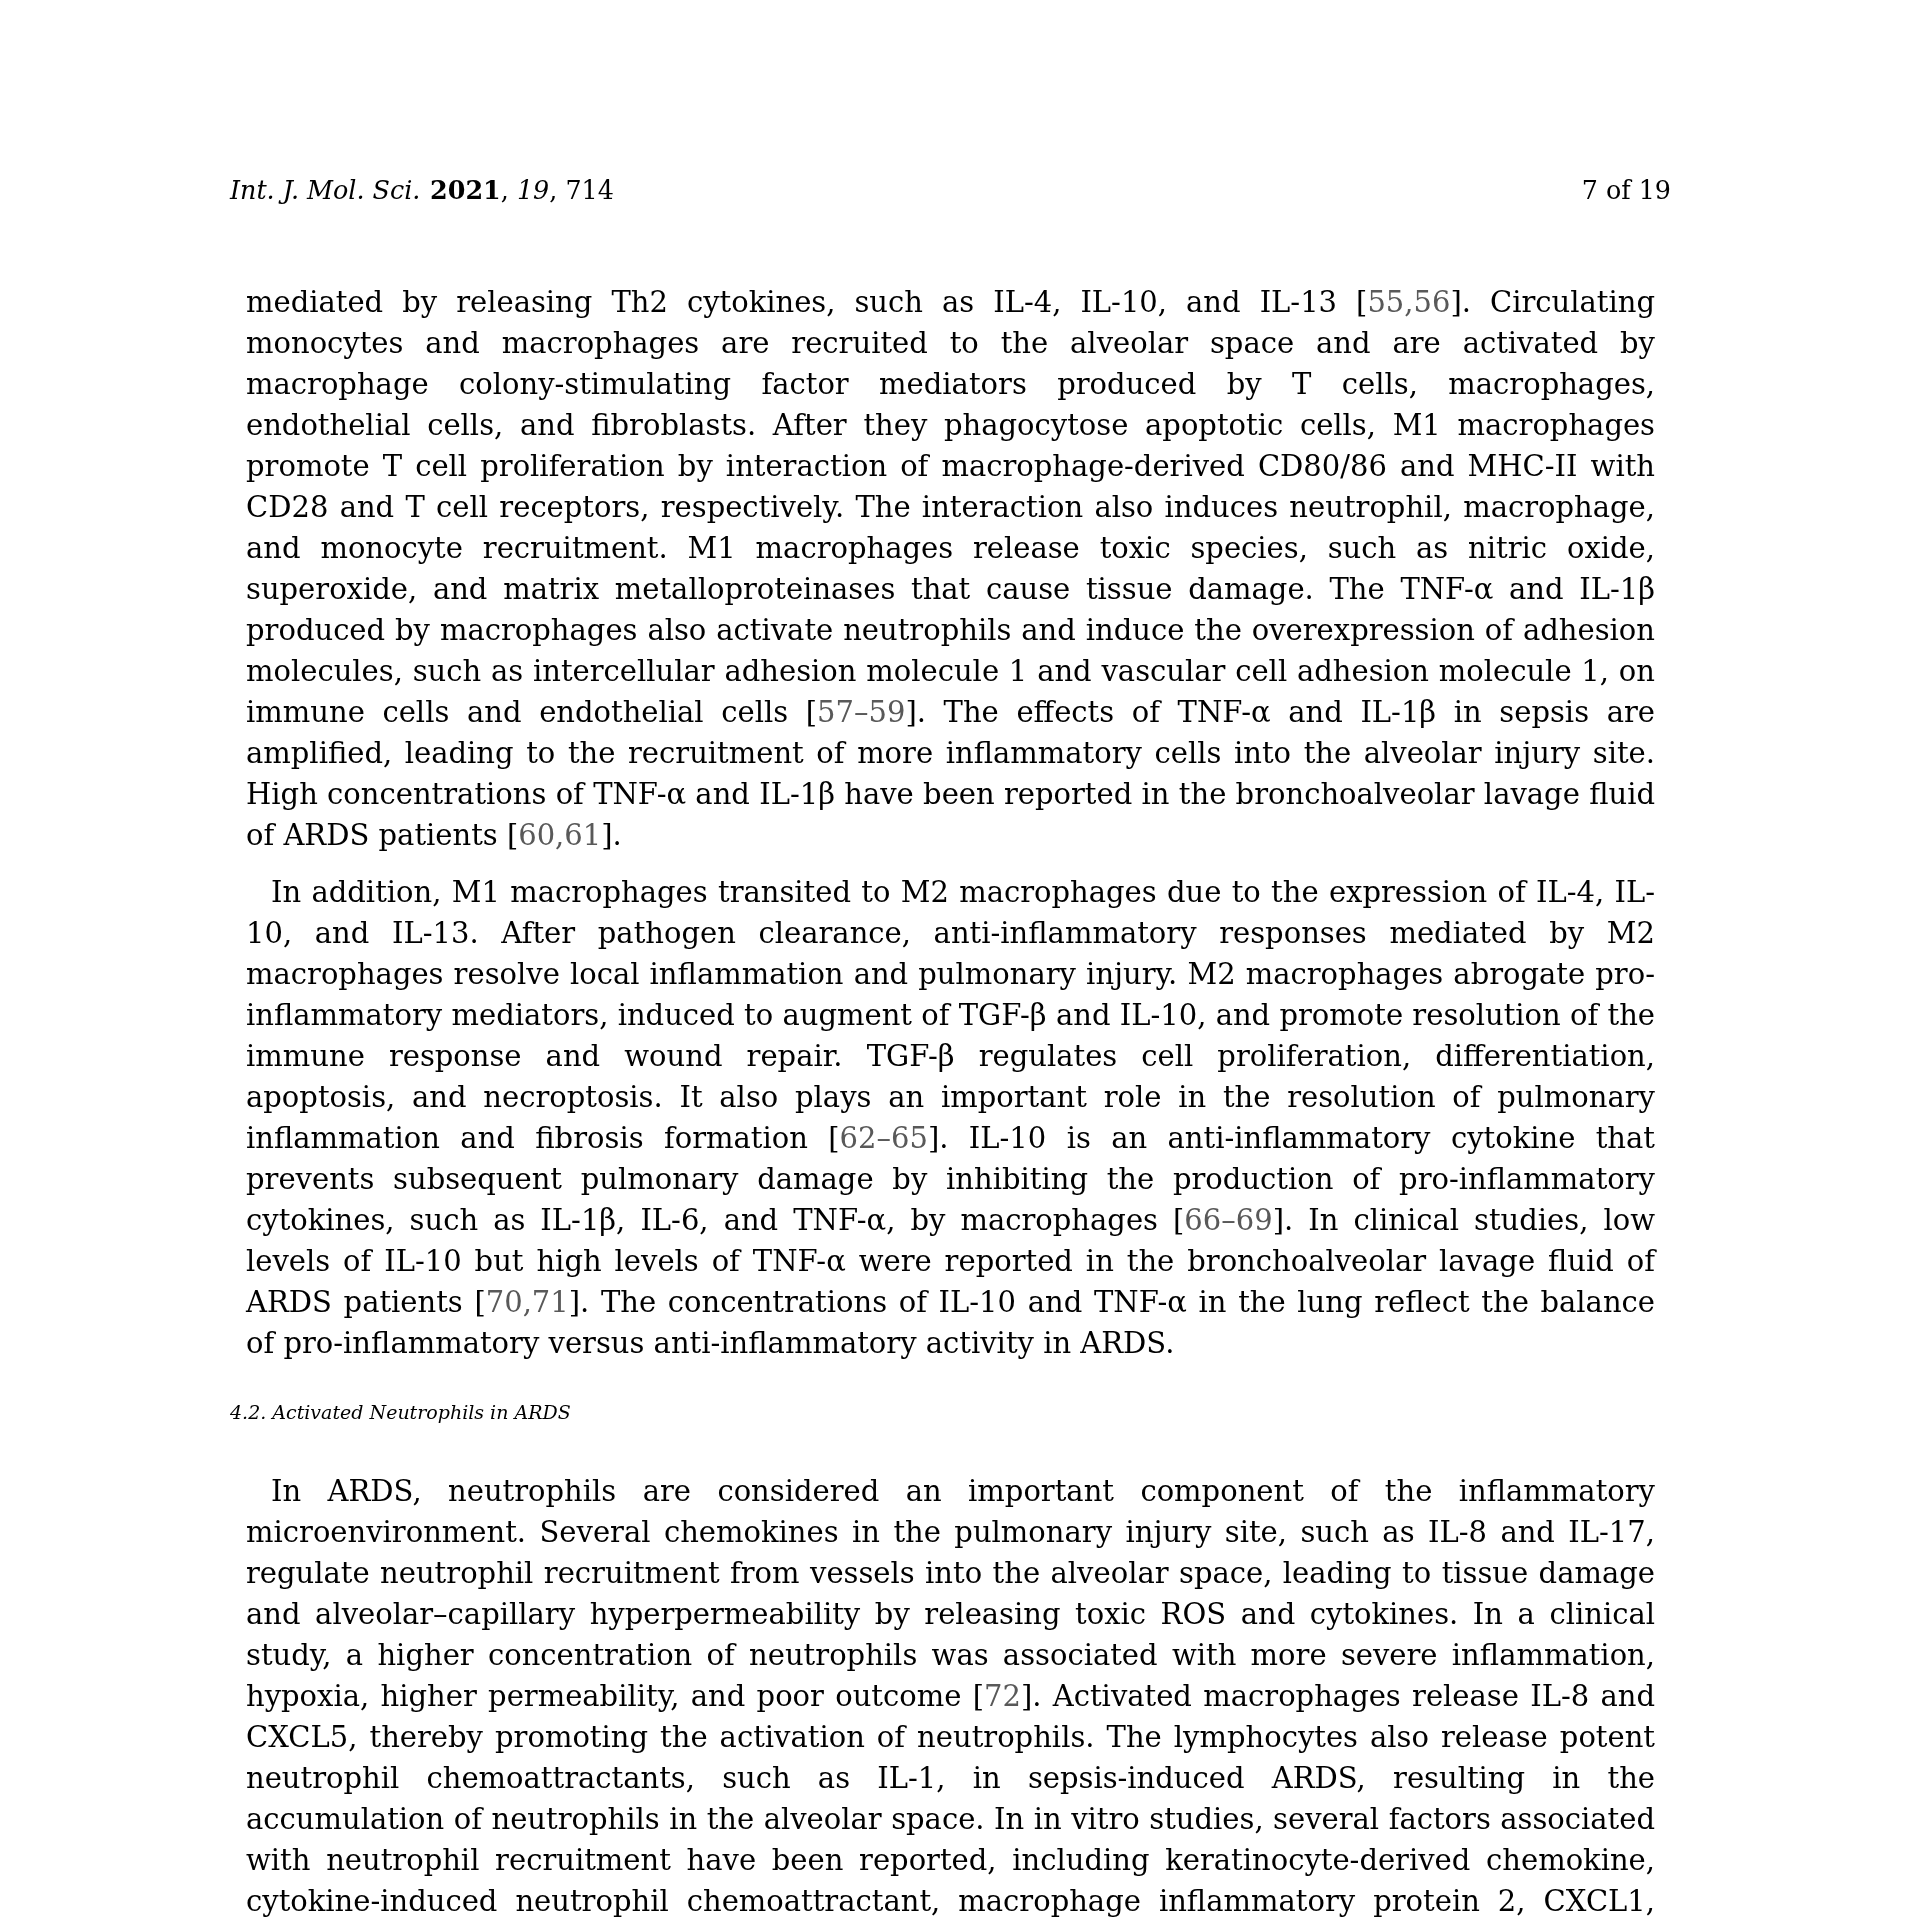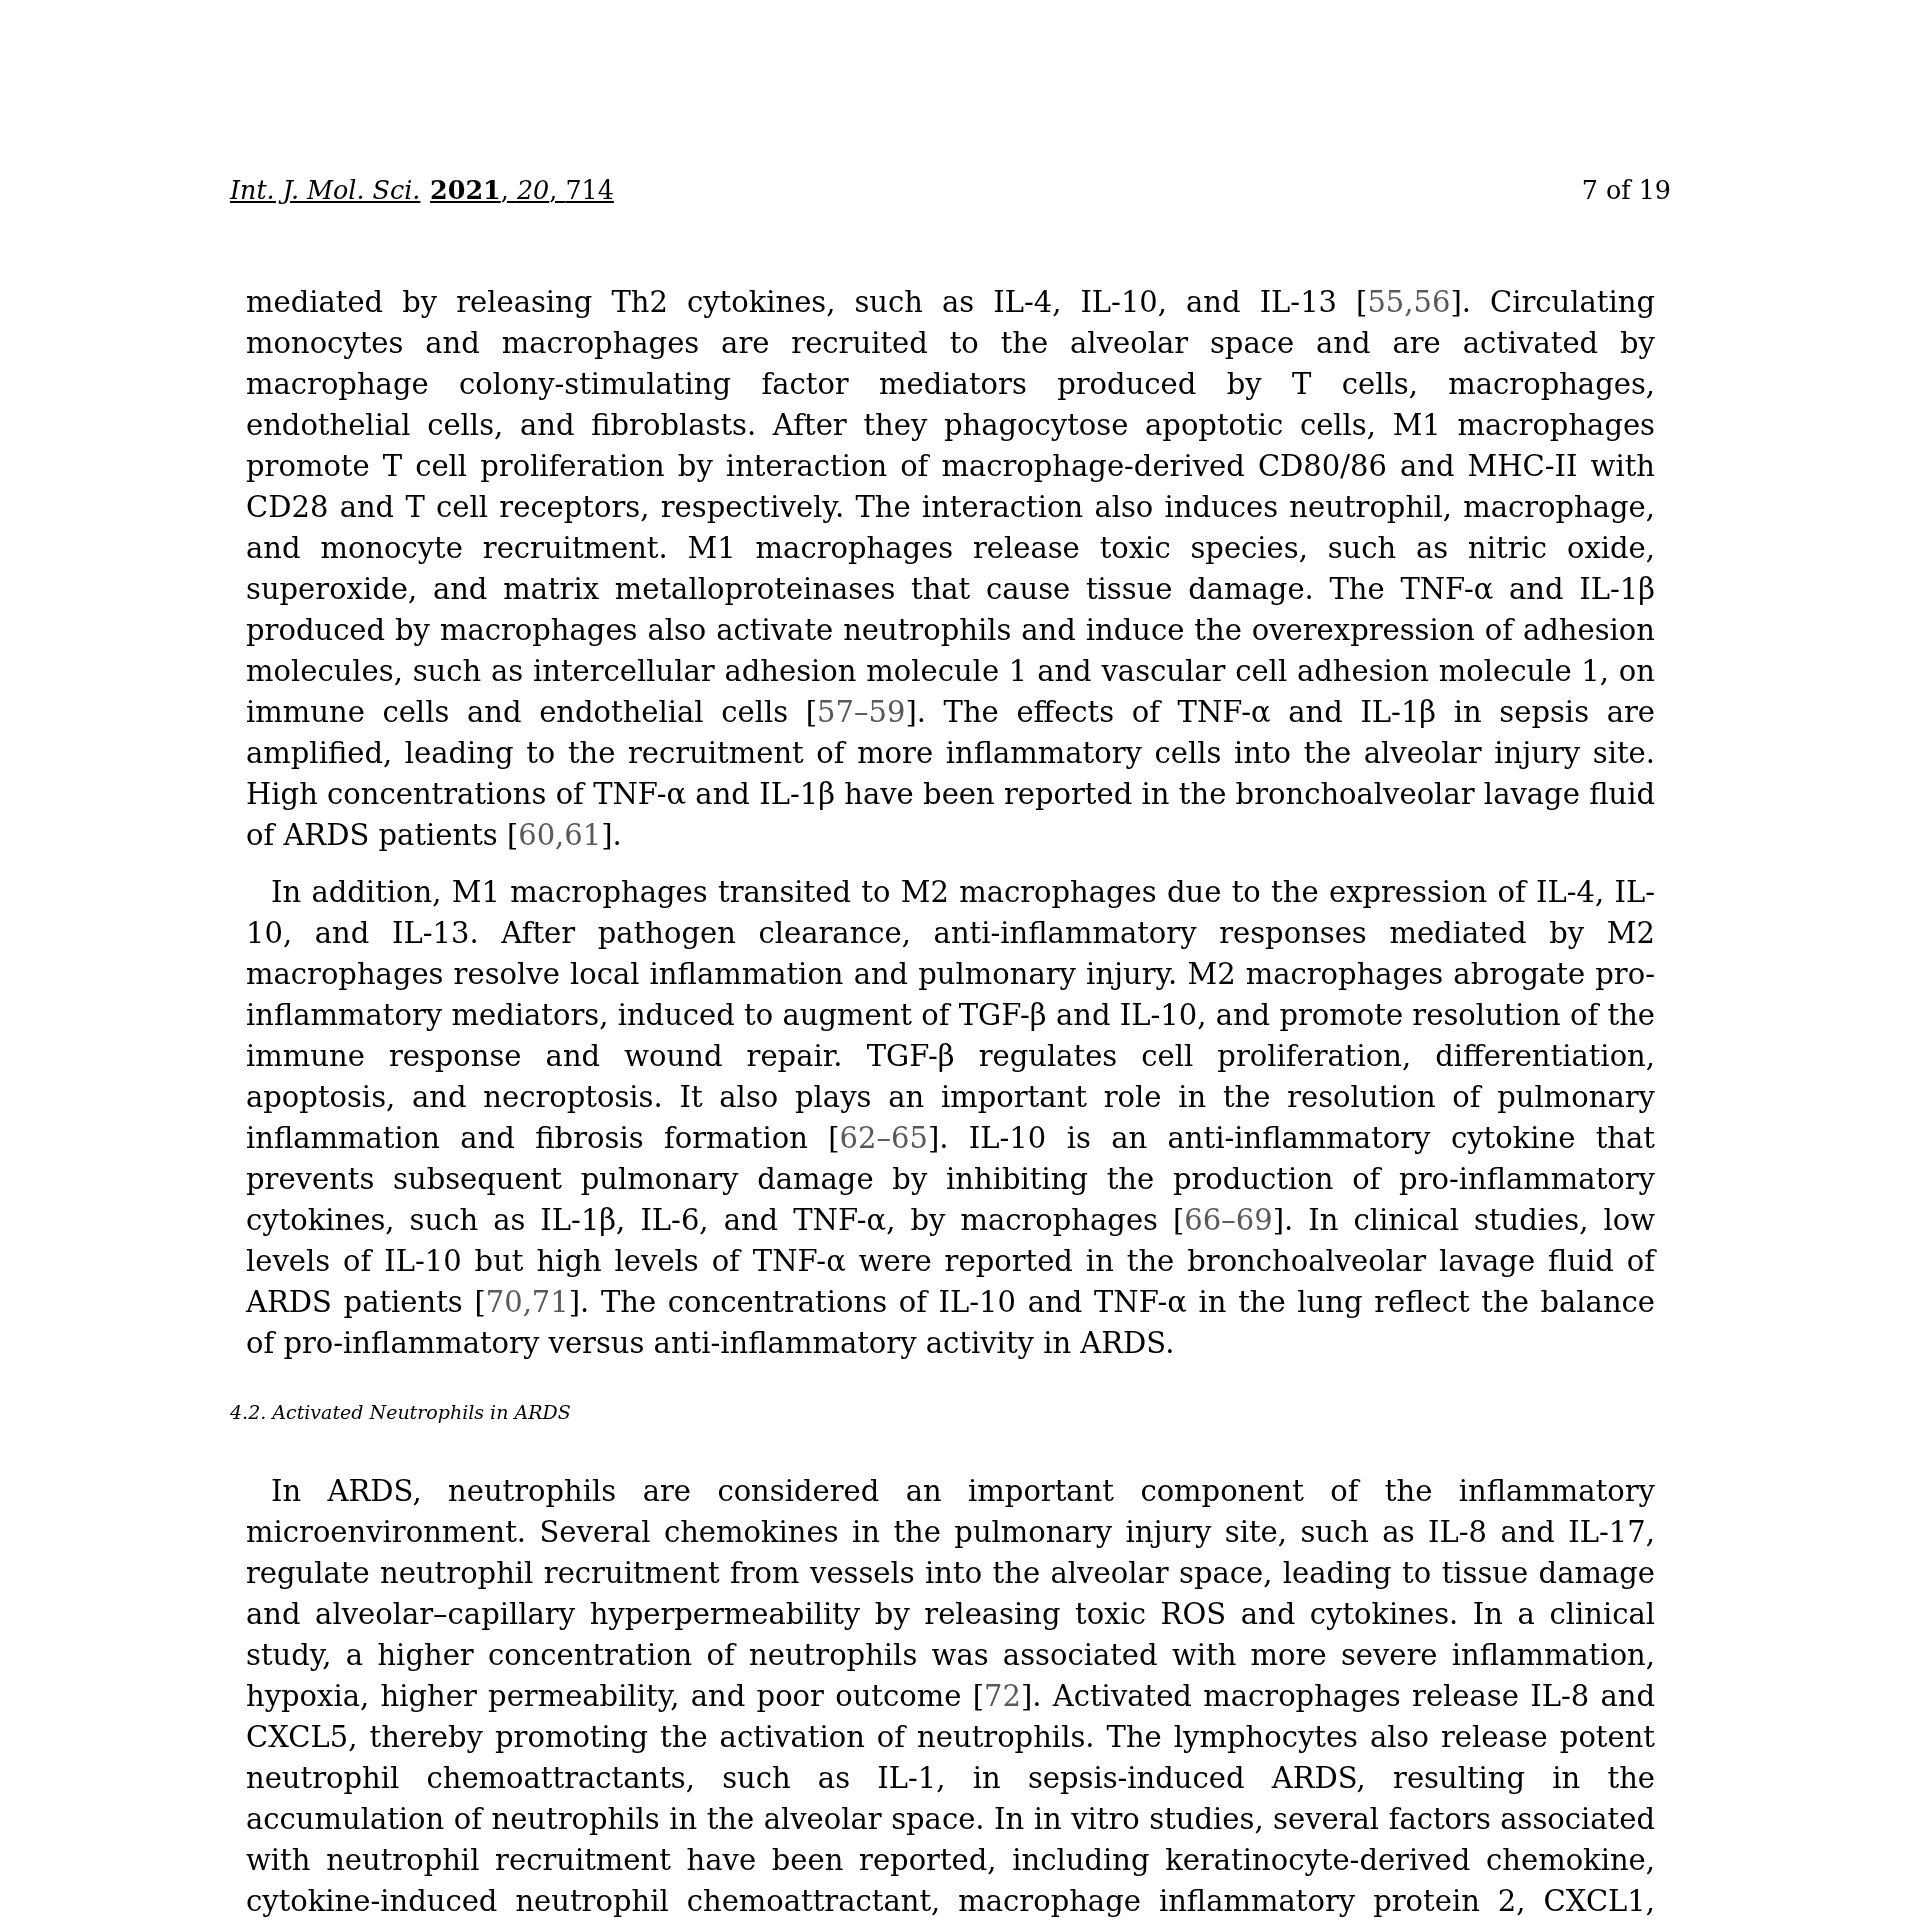--- a/index.html
+++ b/index.html
@@ -25,21 +25,21 @@
   }
   .running-header{
     display:flex;
     justify-content:space-between;
     align-items:baseline;
     font-size:25.4px;
     line-height:32px;
     margin-bottom:76px;
     white-space:nowrap;
   }
-  .running-header .left span{display:inline;text-decoration:underline;}
+  .running-header .left span{display:inline;}
   .it{font-style:italic;}
   .bd{font-weight:bold;}
   .yr{margin-left:0.38em;}
   .article-body{
     font-size:29px;
     line-height:41px;
     text-align:justify;
   }
   p.para{
     margin:16px;
@@ -57,21 +57,21 @@
   }
   .cite{
     color:var(--cite-color);
   }
 </style>
 </head>
 <body>
 
 <div class="page">
   <div class="running-header">
-    <span class="left"><span class="it">Int. J. Mol. Sci.</span><span class="bd yr">2021</span><span>, </span><span class="it">20</span><span>, </span><span>714</span></span>
+    <span class="left"><span class="it">Int. J. Mol. Sci.</span><span class="bd yr">2021</span><span>, </span><span class="it">19</span><span>, </span><span>714</span></span>
     <span class="right">7 of 19</span>
   </div>
 
   <main class="article-body">
       <p class="para">mediated by releasing Th2 cytokines, such as IL-4, IL-10, and IL-13 [<span class="cite">55,56</span>]. Circulating monocytes and macrophages are recruited to the alveolar space and are activated by macrophage colony-stimulating factor mediators produced by T cells, macrophages, endothelial cells, and fibroblasts. After they phagocytose apoptotic cells, M1 macrophages promote T cell proliferation by interaction of macrophage-derived CD80/86 and MHC-II with CD28 and T cell receptors, respectively. The interaction also induces neutrophil, macrophage, and monocyte recruitment. M1 macrophages release toxic species, such as nitric oxide, superoxide, and matrix metalloproteinases that cause tissue damage. The TNF-α and IL-1β produced by macrophages also activate neutrophils and induce the overexpression of adhesion molecules, such as intercellular adhesion molecule 1 and vascular cell adhesion molecule 1, on immune cells and endothelial cells [<span class="cite">57–59</span>]. The effects of TNF-α and IL-1β in sepsis are amplified, leading to the recruitment of more inflammatory cells into the alveolar injury site. High concentrations of TNF-α and IL-1β have been reported in the bronchoalveolar lavage fluid of ARDS patients [<span class="cite">60,61</span>].</p>
       <p class="para indent">In addition, M1 macrophages transited to M2 macrophages due to the expression of IL-4, IL-10, and IL-13. After pathogen clearance, anti-inflammatory responses mediated by M2 macrophages resolve local inflammation and pulmonary injury. M2 macrophages abrogate pro-inflammatory mediators, induced to augment of TGF-β and IL-10, and promote resolution of the immune response and wound repair. TGF-β regulates cell proliferation, differentiation, apoptosis, and necroptosis. It also plays an important role in the resolution of pulmonary inflammation and fibrosis formation [<span class="cite">62–65</span>]. IL-10 is an anti-inflammatory cytokine that prevents subsequent pulmonary damage by inhibiting the production of pro-inflammatory cytokines, such as IL-1β, IL-6, and TNF-α, by macrophages [<span class="cite">66–69</span>]. In clinical studies, low levels of IL-10 but high levels of TNF-α were reported in the bronchoalveolar lavage fluid of ARDS patients [<span class="cite">70,71</span>]. The concentrations of IL-10 and TNF-α in the lung reflect the balance of pro-inflammatory versus anti-inflammatory activity in ARDS.</p>
       <h2 class="heading">4.2. Activated Neutrophils in ARDS</h2>
       <p class="para indent">In ARDS, neutrophils are considered an important component of the inflammatory microenvironment. Several chemokines in the pulmonary injury site, such as IL-8 and IL-17, regulate neutrophil recruitment from vessels into the alveolar space, leading to tissue damage and alveolar–capillary hyperpermeability by releasing toxic ROS and cytokines. In a clinical study, a higher concentration of neutrophils was associated with more severe inflammation, hypoxia, higher permeability, and poor outcome [<span class="cite">72</span>]. Activated macrophages release IL-8 and CXCL5, thereby promoting the activation of neutrophils. The lymphocytes also release potent neutrophil chemoattractants, such as IL-1, in sepsis-induced ARDS, resulting in the accumulation of neutrophils in the alveolar space. In in vitro studies, several factors associated with neutrophil recruitment have been reported, including keratinocyte-derived chemokine, cytokine-induced neutrophil chemoattractant, macrophage inflammatory protein 2, CXCL1, CXCL2, and lipopolysaccharide-induced CXC chemokine [<span class="cite">73–77</span>]. Excessive neutrophil recruitment occurs in ARDS via alteration of the CD62L expression levels upon decreases in the de-priming mechanisms []. After activation, neutrophils that infiltrate alveolar spaces engulf microbes and secrete anti-microbial cytokines and chemokines. Cytokines can activate the endothelium and recruit other circulating leukocytes [].</p>
     </main>
 </div>

